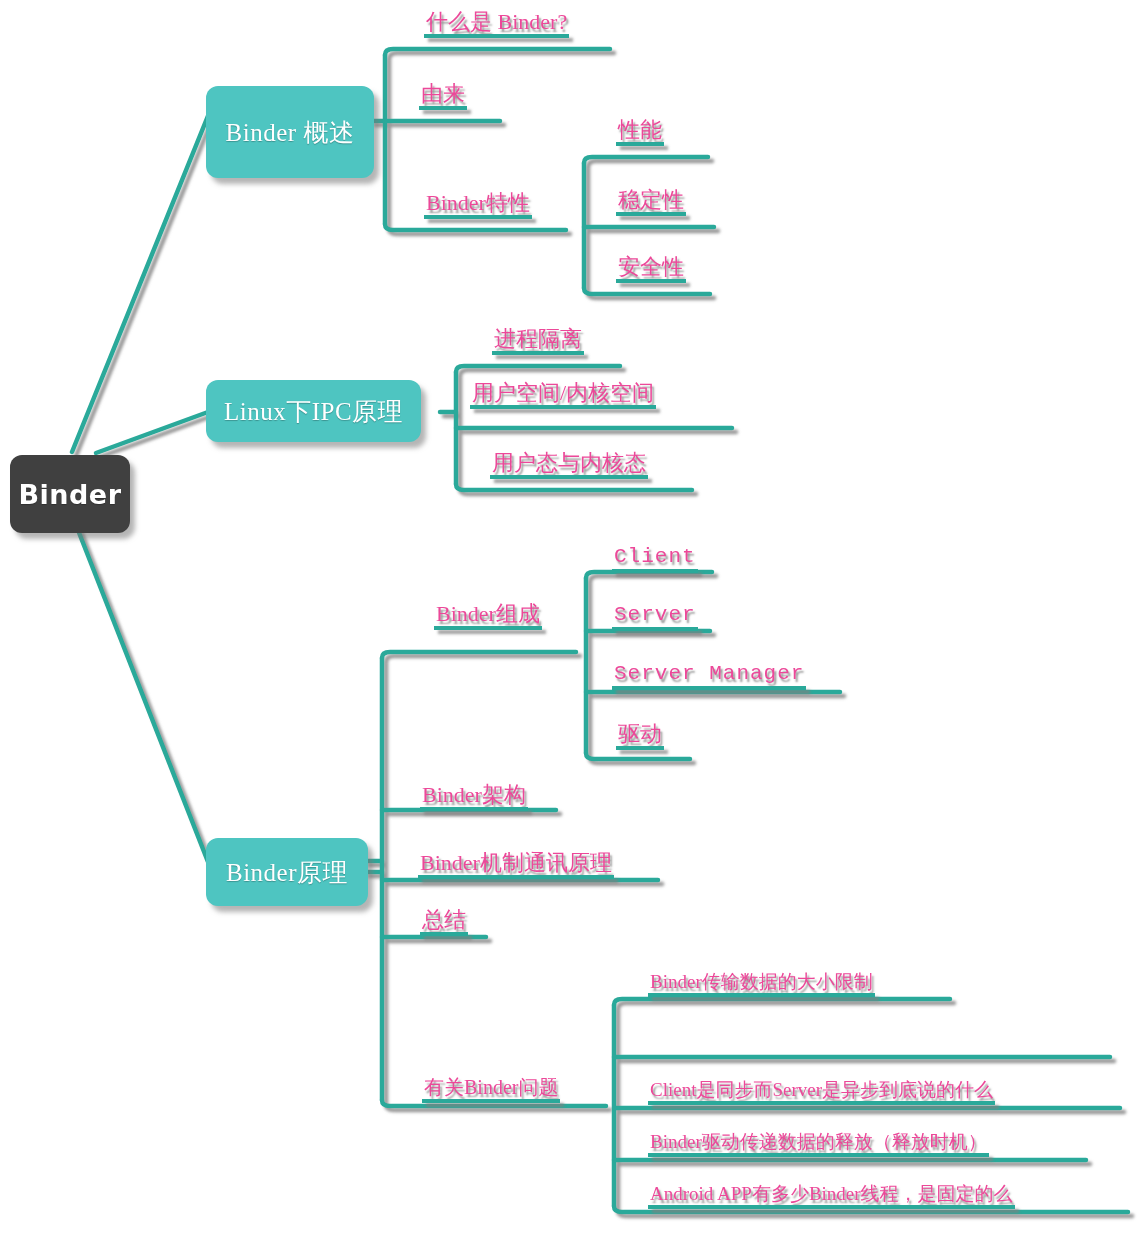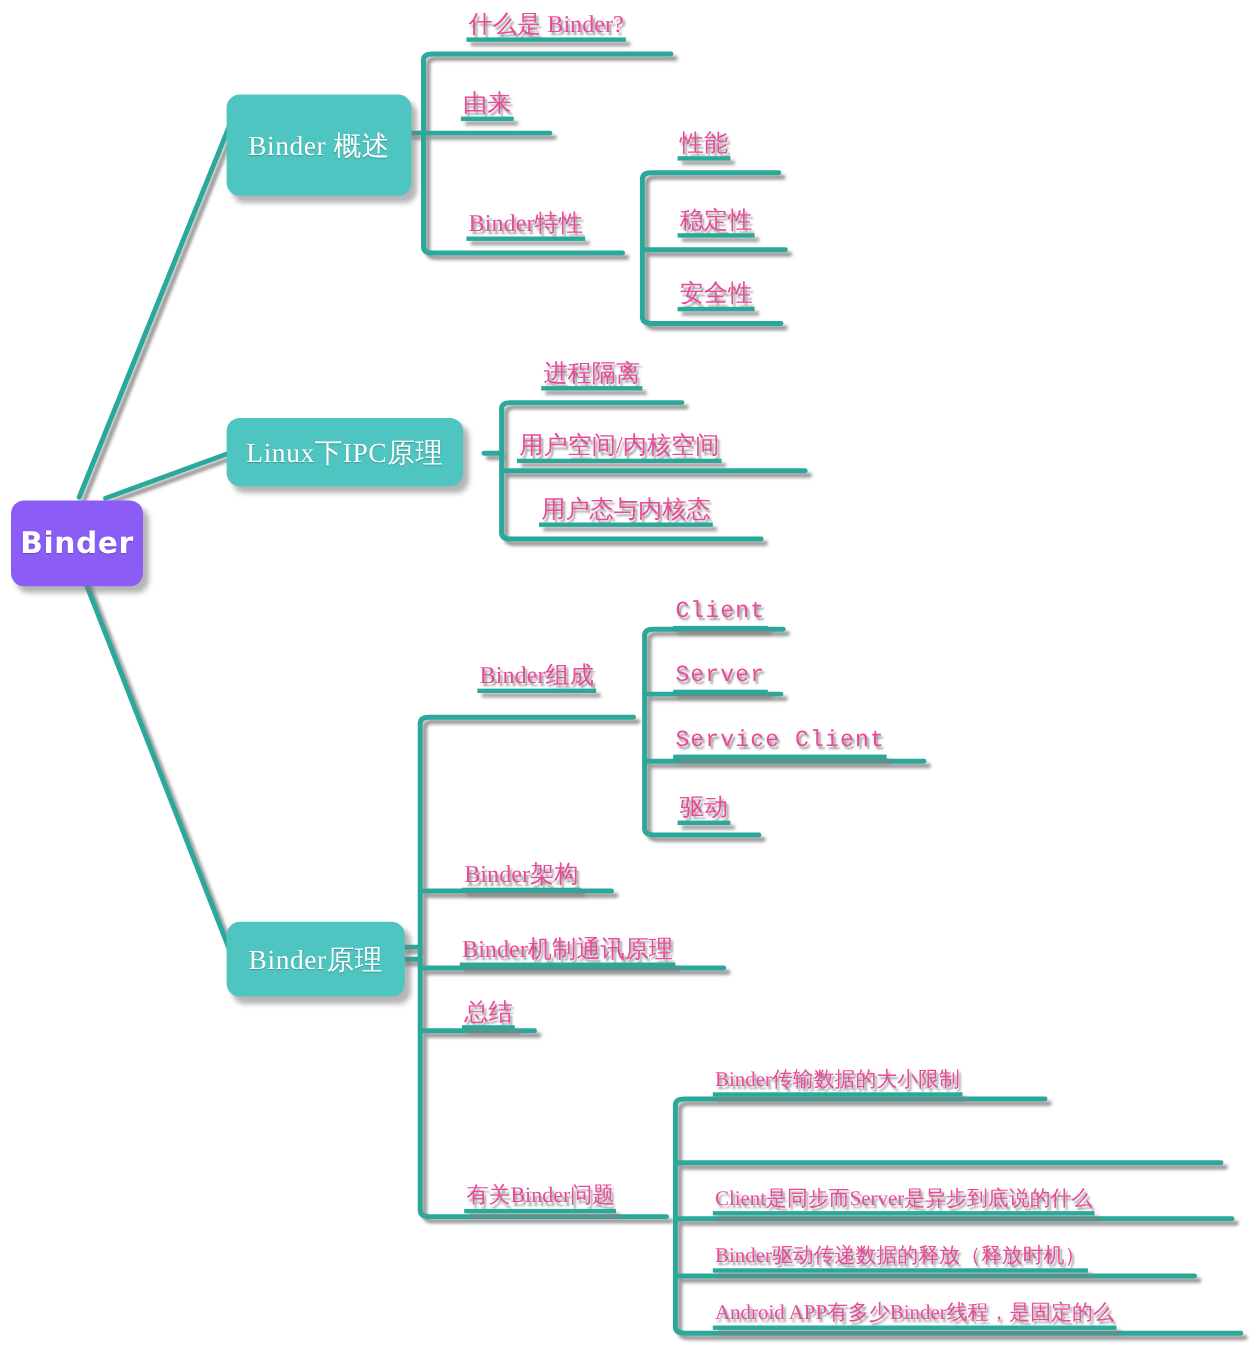--- a/index.html
+++ b/index.html
@@ -34,21 +34,21 @@
     box-sizing: border-box;
     border-radius: 12px;
     color: #ffffff;
     font-family: "Liberation Serif", "DejaVu Serif", serif;
     letter-spacing: 0.5px;
     text-shadow: 0 1px 1px rgba(0,0,0,0.25);
     box-shadow: 5px 6px 5px rgba(120,120,120,0.55);
     z-index: 5;
   }
   .node-root {
-    background: #8b5cf6;
+    background: #404040;
     font-size: 27px;
     font-weight: bold;
     font-family: "DejaVu Sans", "Liberation Sans", sans-serif;
   }
   .node-main {
     background: #4ec5c1;
     font-size: 25px;
   }
 
   
@@ -178,42 +178,42 @@
   </div>
 
   <div class="leaf s22" style="left:616px; top:255px;">
     <span class="lbl">安全性</span>
   </div>
 
   <div class="leaf s22" style="left:492px; top:327px;">
     <span class="lbl">进程隔离</span>
   </div>
 
-  <div class="leaf s22" style="left:470px; top:393px;">
+  <div class="leaf s22" style="left:470px; top:381px;">
     <span class="lbl">用户空间/内核空间</span>
   </div>
 
   <div class="leaf s22" style="left:490px; top:451px;">
     <span class="lbl">用户态与内核态</span>
   </div>
 
   <div class="leaf s22" style="left:424px; top:602px;margin-left:10px;">
     <span class="lbl">Binder组成</span>
   </div>
 
   <div class="leaf s21 mono" style="left:612px; top:546px;">
     <span class="lbl">Client</span>
   </div>
 
   <div class="leaf s21 mono" style="left:612px; top:604px;">
     <span class="lbl">Server</span>
   </div>
 
   <div class="leaf s21 mono" style="left:612px; top:663px;">
-    <span class="lbl">Service Client</span>
+    <span class="lbl">Server Manager</span>
   </div>
 
   <div class="leaf s22" style="left:616px; top:722px;">
     <span class="lbl">驱动</span>
   </div>
 
   <div class="leaf s22" style="left:420px; top:783px;">
     <span class="lbl">Binder架构</span>
   </div>
 

